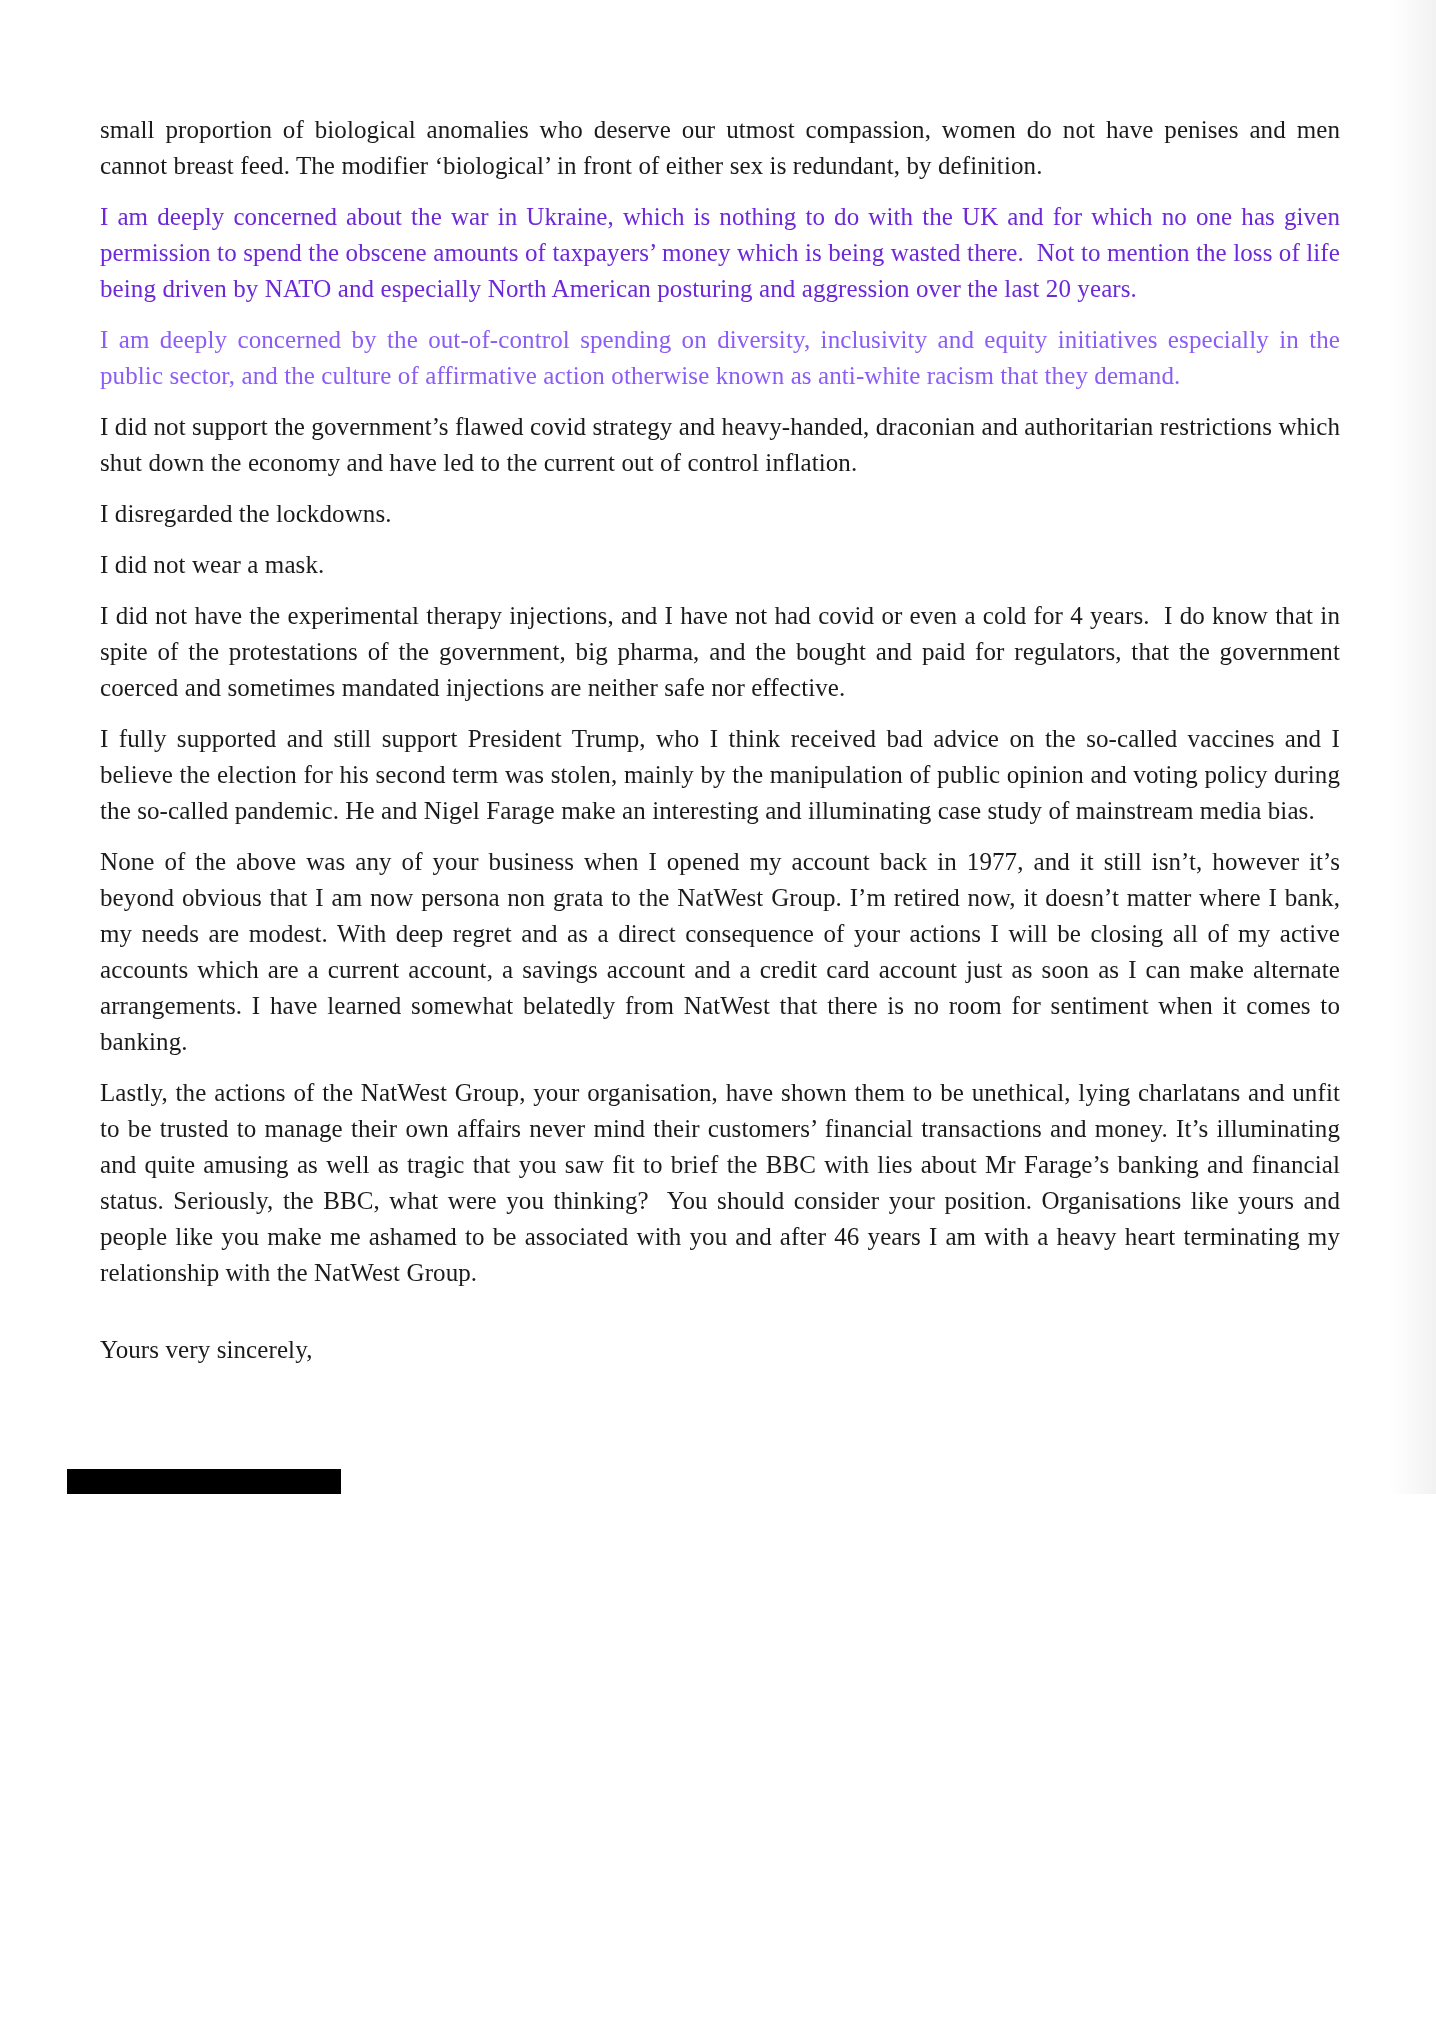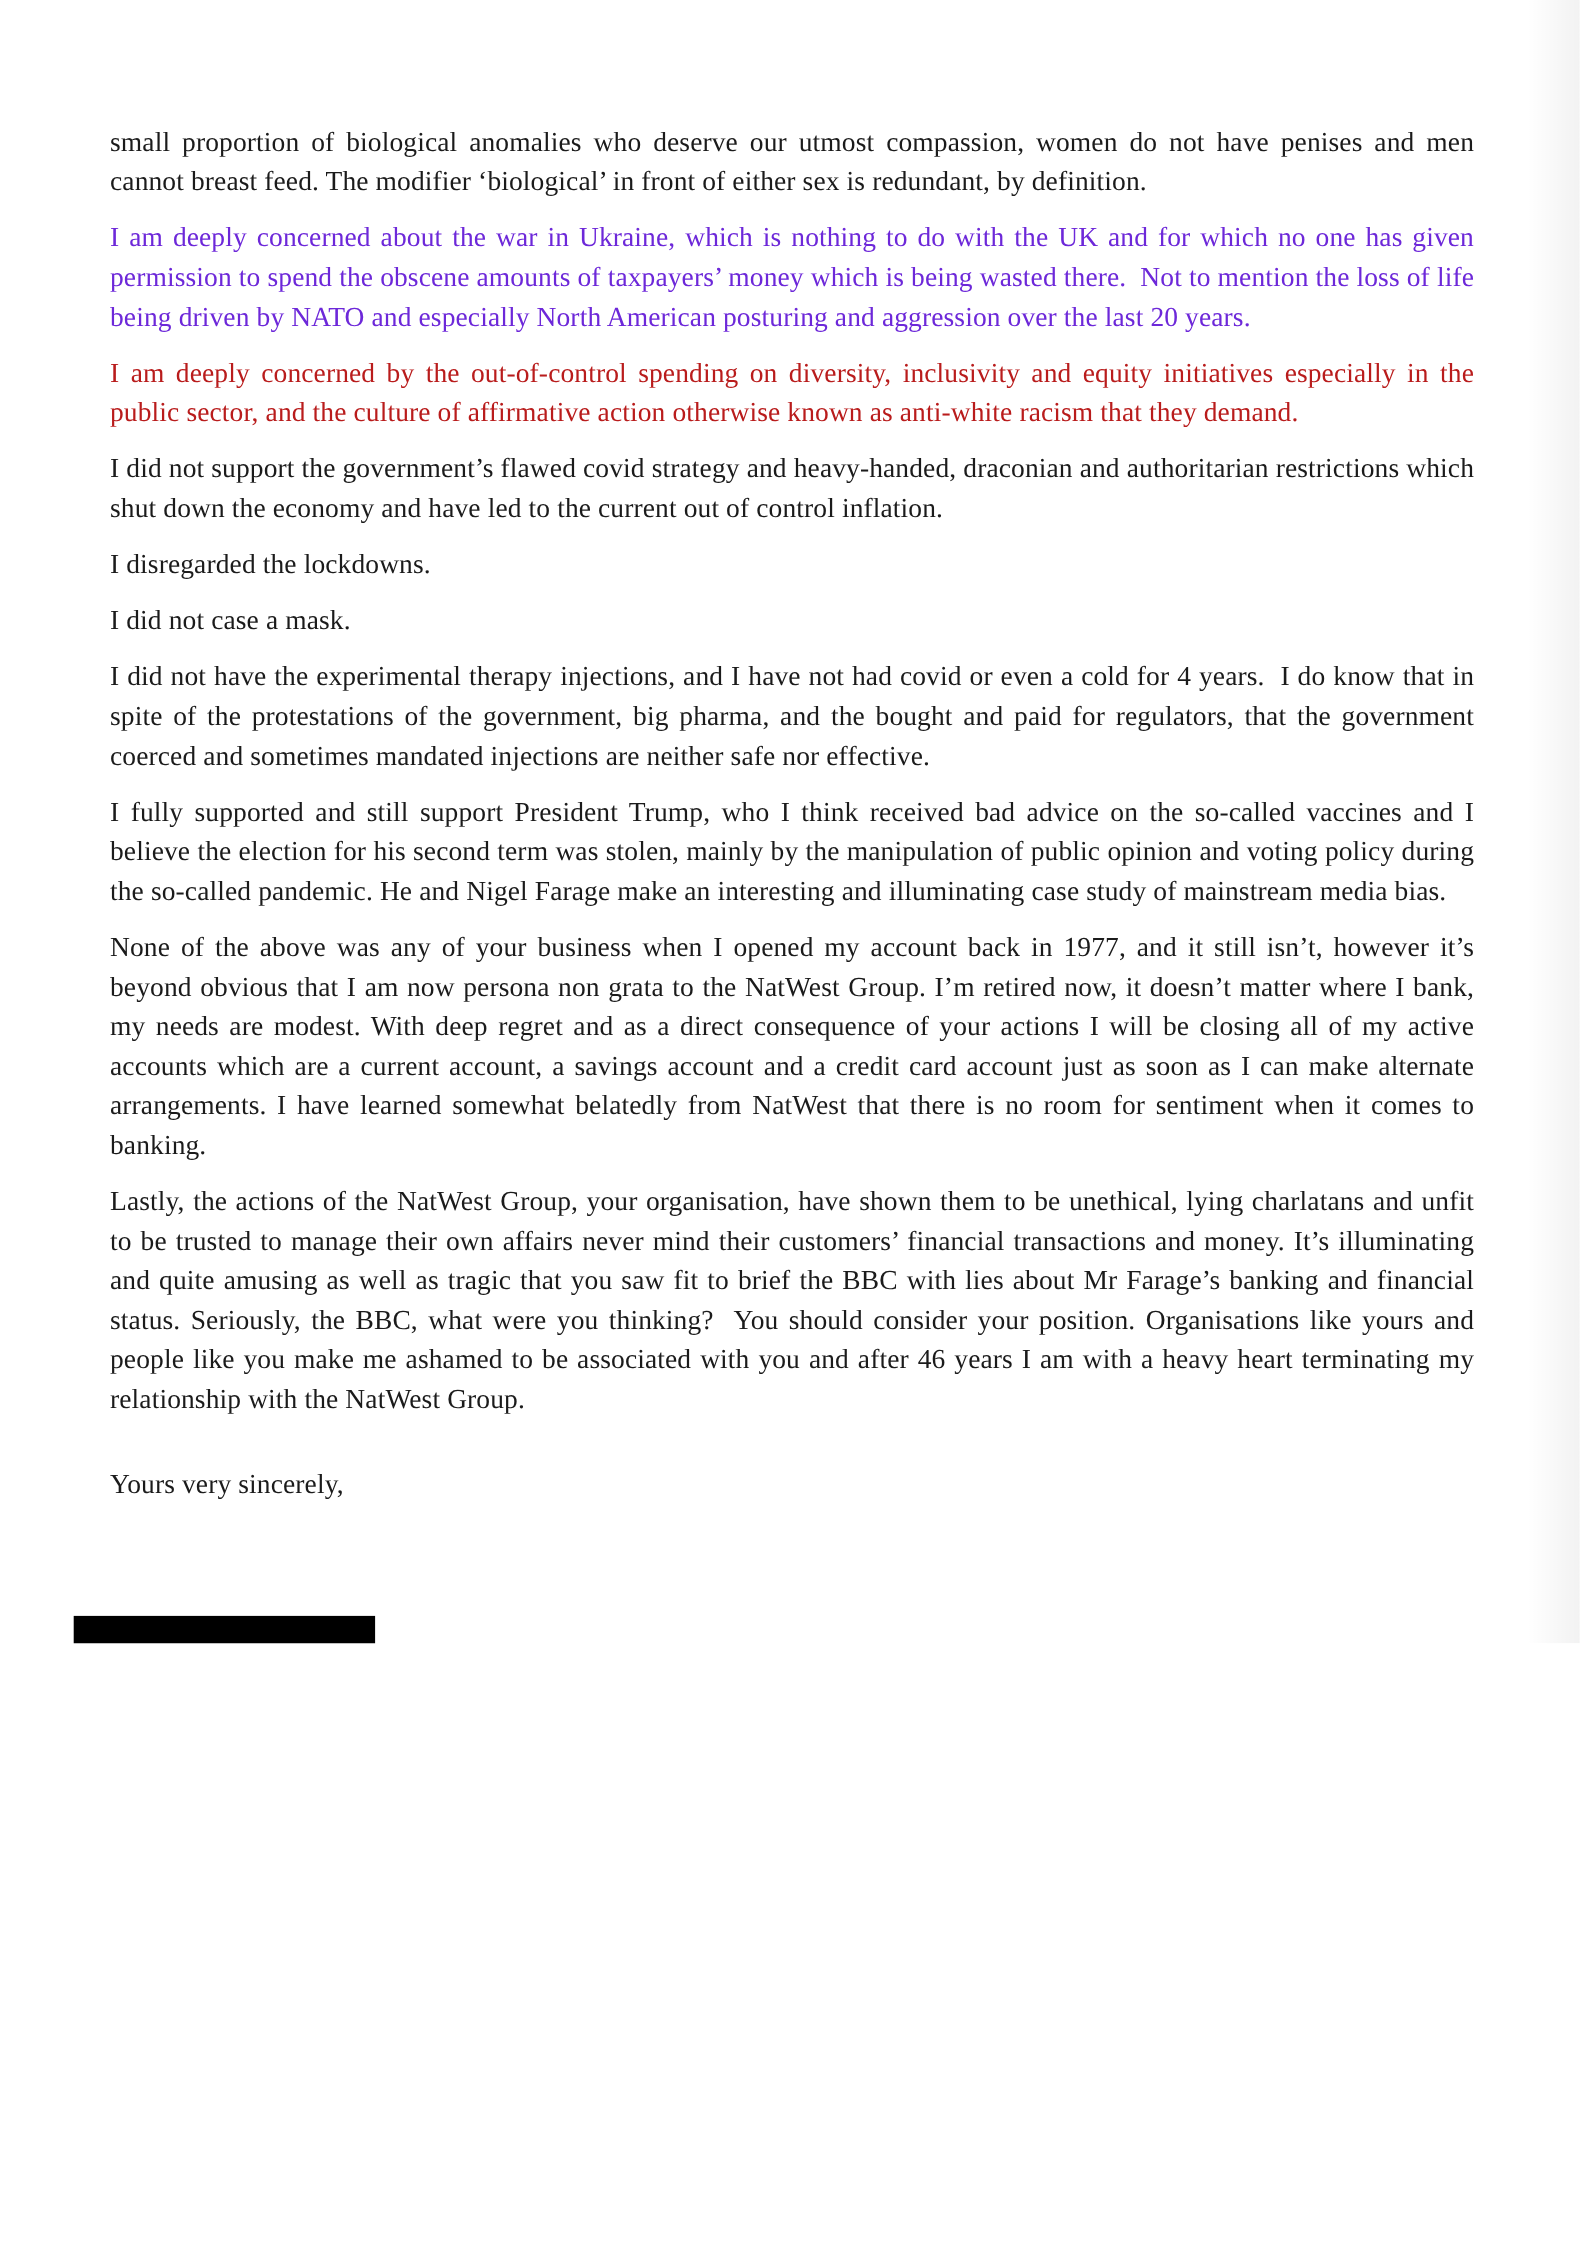--- a/index.html
+++ b/index.html
@@ -56,24 +56,24 @@
     background: linear-gradient(to right, rgba(0,0,0,0) 0%, rgba(0,0,0,0.05) 80%, rgba(0,0,0,0.08) 100%);
   }
 </style>
 </head>
 <body>
 
 <div class="page" style="background: rgb(255, 255, 255);">
   <div class="content">
     <p class="para" style="color: rgb(27, 27, 27);">small proportion of biological anomalies who deserve our utmost compassion, women do not have penises and men cannot breast feed. The modifier ‘biological’ in front of either sex is redundant, by definition.</p>
     <p class="para" style="color: #6d28d9;">I am deeply concerned about the war in Ukraine, which is nothing to do with the UK and for which no one has given permission to spend the obscene amounts of taxpayers’ money which is being wasted there.&nbsp; Not to mention the loss of life being driven by NATO and especially North American posturing and aggression over the last 20 years.</p>
-    <p class="para" style="color: #b91c1c;">I am deeply concerned by the out-of-control spending on diversity, inclusivity and equity initiatives especially in the public sector, and the culture of affirmative action otherwise known as anti-white racism that they demand.</p>
+    <p class="para" style="color: #8b5cf6;">I am deeply concerned by the out-of-control spending on diversity, inclusivity and equity initiatives especially in the public sector, and the culture of affirmative action otherwise known as anti-white racism that they demand.</p>
     <p class="para" style="color: rgb(27, 27, 27);">I did not support the government’s flawed covid strategy and heavy-handed, draconian and authoritarian restrictions which shut down the economy and have led to the current out of control inflation.</p>
     <p class="para" style="color: rgb(27, 27, 27);">I disregarded the lockdowns.</p>
-    <p class="para" style="color: rgb(27, 27, 27);">I did not case a mask.</p>
+    <p class="para" style="color: rgb(27, 27, 27);">I did not wear a mask.</p>
     <p class="para" style="color: rgb(27, 27, 27);">I did not have the experimental therapy injections, and I have not had covid or even a cold for 4 years.&nbsp; I do know that in spite of the protestations of the government, big pharma, and the bought and paid for regulators, that the government coerced and sometimes mandated injections are neither safe nor effective.</p>
     <p class="para" style="color: rgb(27, 27, 27);">I fully supported and still support President Trump, who I think received bad advice on the so-called vaccines and I believe the election for his second term was stolen, mainly by the manipulation of public opinion and voting policy during the so-called pandemic. He and Nigel Farage make an interesting and illuminating case study of mainstream media bias.</p>
     <p class="para" style="color: rgb(27, 27, 27);">None of the above was any of your business when I opened my account back in 1977, and it still isn’t, however it’s beyond obvious that I am now persona non grata to the NatWest Group. I’m retired now, it doesn’t matter where I bank, my needs are modest. With deep regret and as a direct consequence of your actions I will be closing all of my active accounts which are a current account, a savings account and a credit card account just as soon as I can make alternate arrangements. I have learned somewhat belatedly from NatWest that there is no room for sentiment when it comes to banking.</p>
     <p class="para" style="color: rgb(27, 27, 27);">Lastly, the actions of the NatWest Group, your organisation, have shown them to be unethical, lying charlatans and unfit to be trusted to manage their own affairs never mind their customers’ financial transactions and money. It’s illuminating and quite amusing as well as tragic that you saw fit to brief the BBC with lies about Mr Farage’s banking and financial status. Seriously, the BBC, what were you thinking?&nbsp; You should consider your position. Organisations like yours and people like you make me ashamed to be associated with you and after 46 years I am with a heavy heart terminating my relationship with the NatWest Group.</p>
     <p class="para signoff" style="color: rgb(27, 27, 27); margin-top: 41px;">Yours very sincerely,</p>
     <div class="redaction" style="background: rgb(0, 0, 0);"></div>
     <p class="para cc" style="color: rgb(27, 27, 27);">Cc Nigel Farage farage@gbnews.com</p>
   </div>
   <div class="edge-shadow"></div>
 </div>

